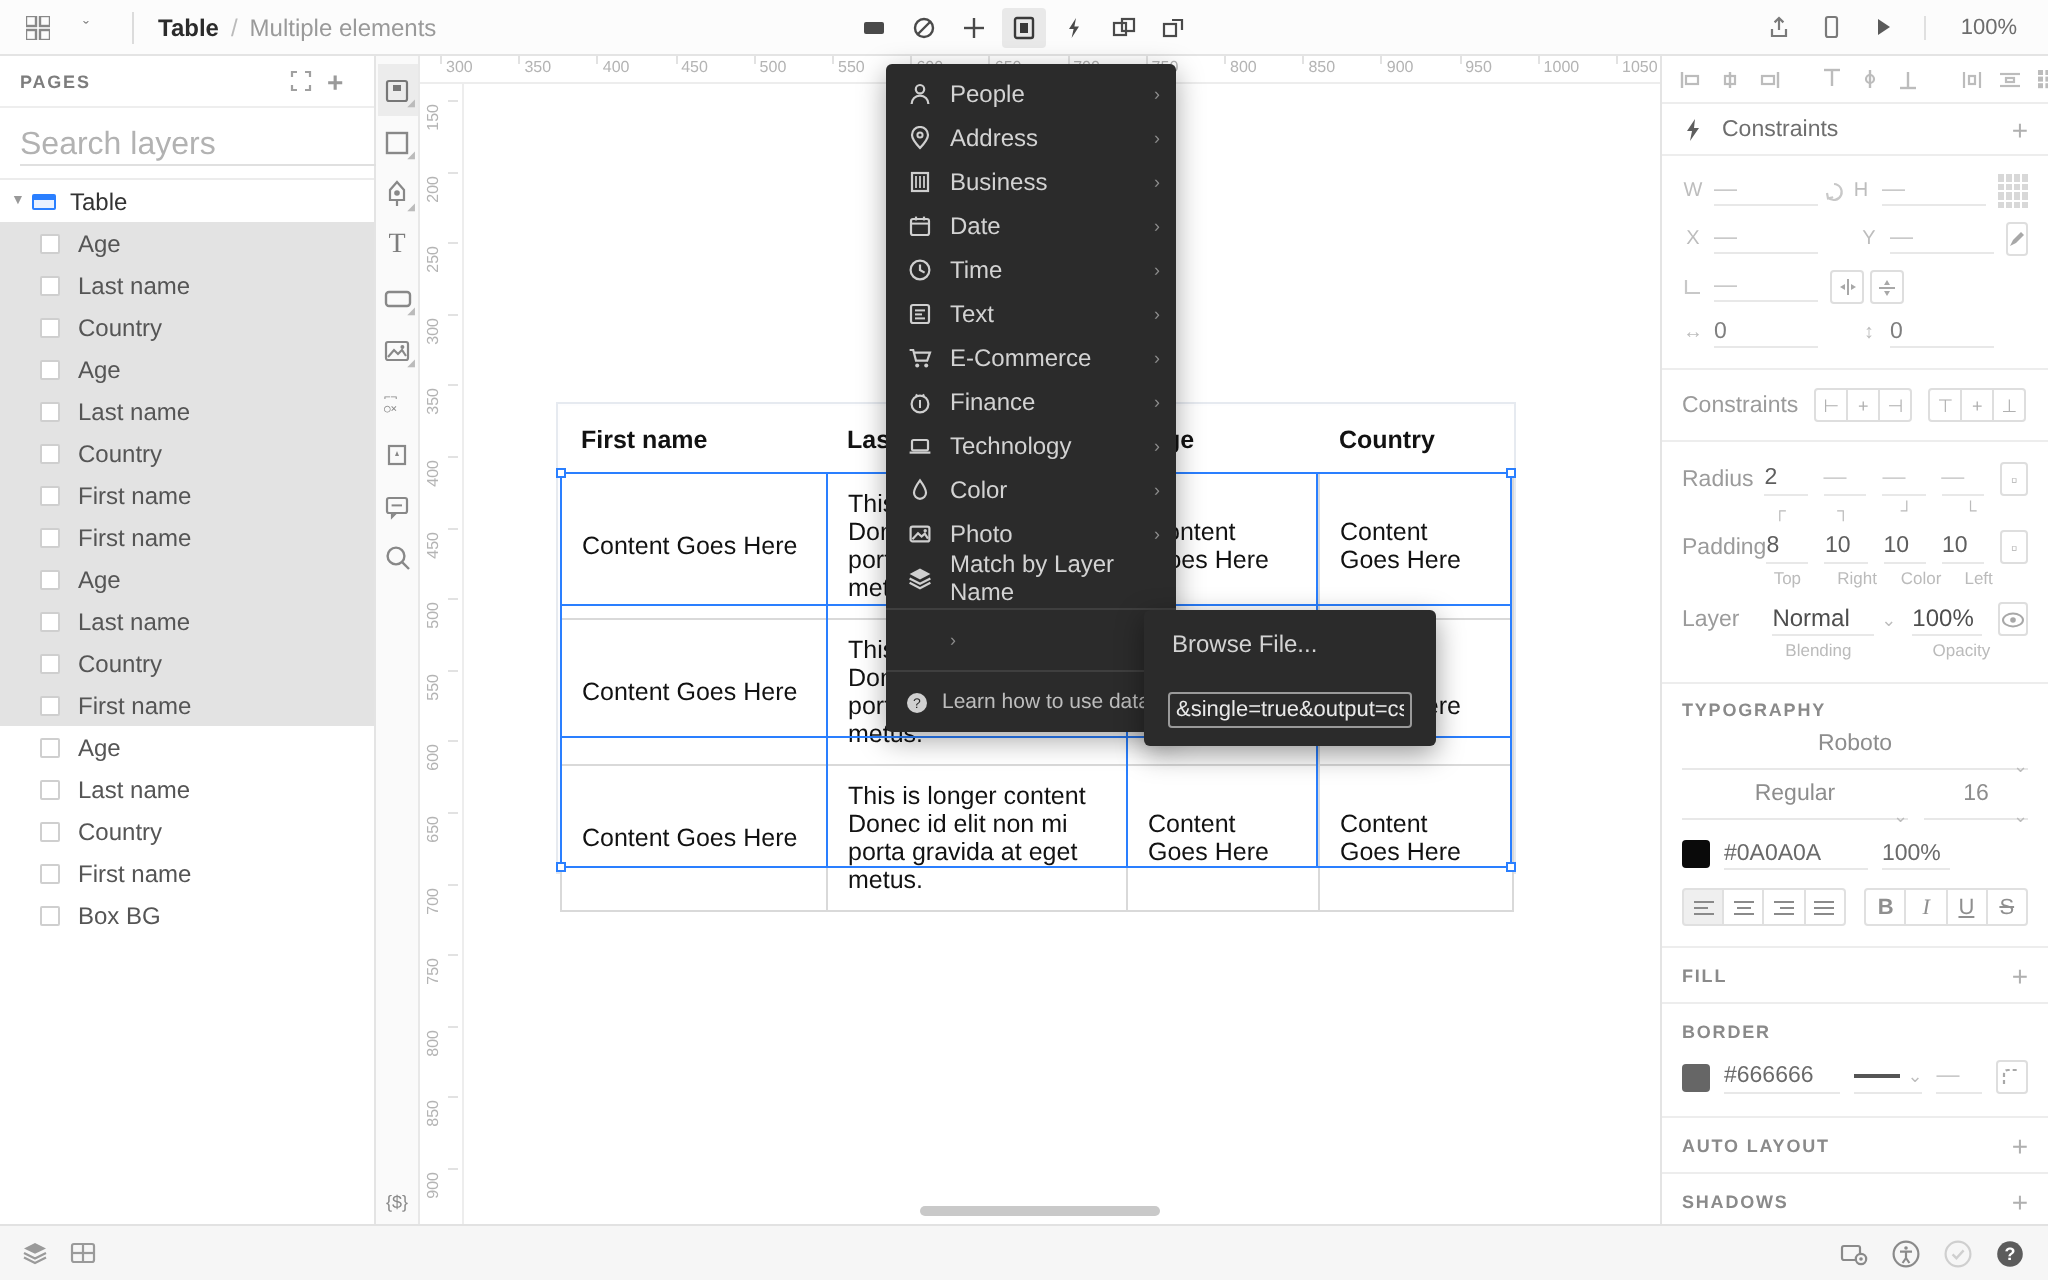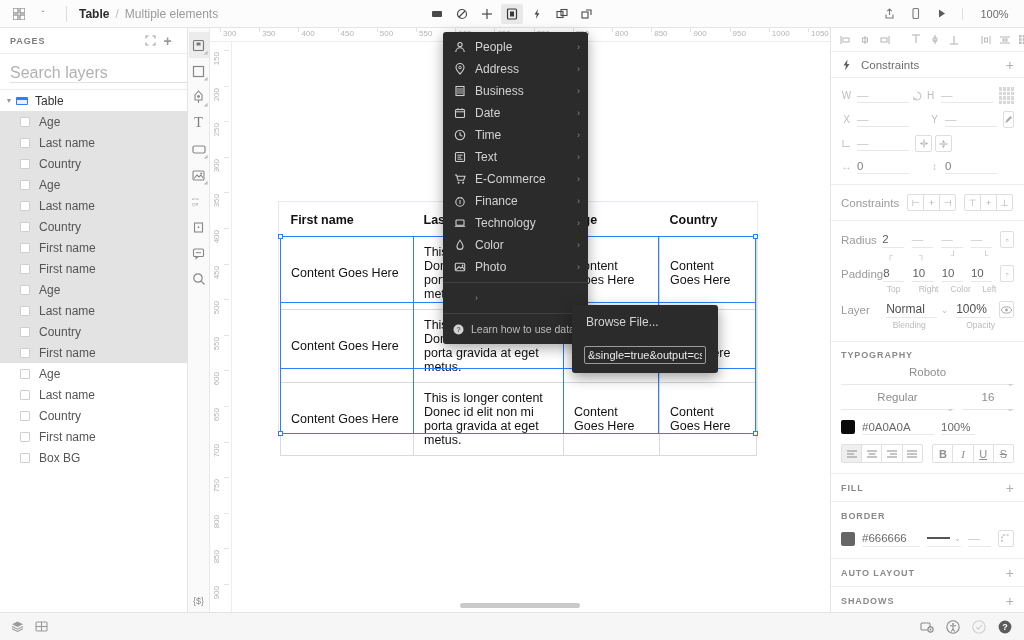--- a/index.html
+++ b/index.html
@@ -772,20 +772,31 @@
           <span class="ico">
             <svg width="12" height="12" viewBox="0 0 12 12">
               <rect x="1.3" y="2.3" width="9.4" height="7.4" rx="1" fill="none" stroke="#cfcfcf" stroke-width="1.1"></rect>
               <polyline points="2.2,8.6 5,5.6 6.8,7.3 8.4,5.8 10,8.3" fill="none" stroke="#cfcfcf" stroke-width="1.1"></polyline>
               <circle cx="8.6" cy="4.4" r="0.85" fill="#cfcfcf"></circle>
             </svg>
           </span>
           <span class="lbl">Photo</span>
           <span class="arr">›</span>
         </div>
+        <div class="ctx-item">
+          <span class="ico">
+            <svg width="12" height="12" viewBox="0 0 12 12">
+              <polygon points="6,1.3 11.2,4 6,6.7 0.8,4" fill="#cfcfcf"></polygon>
+              <polyline points="0.8,6.2 6,8.9 11.2,6.2" fill="none" stroke="#cfcfcf" stroke-width="1.1"></polyline>
+              <polyline points="0.8,8.4 6,11.1 11.2,8.4" fill="none" stroke="#cfcfcf" stroke-width="1.1"></polyline>
+            </svg>
+          </span>
+          <span class="lbl">Match by Layer Name</span>
+          <span class="arr"></span>
+        </div>
       </div>
     <div class="ctx-div"></div>
     <div class="ctx-item">
       <span class="ico"></span>
       <span class="arr">›</span>
     </div>
     <div class="ctx-div"></div>
     <div class="ctx-learn">
       <span>
         <svg width="11" height="11" viewBox="0 0 11 11">

